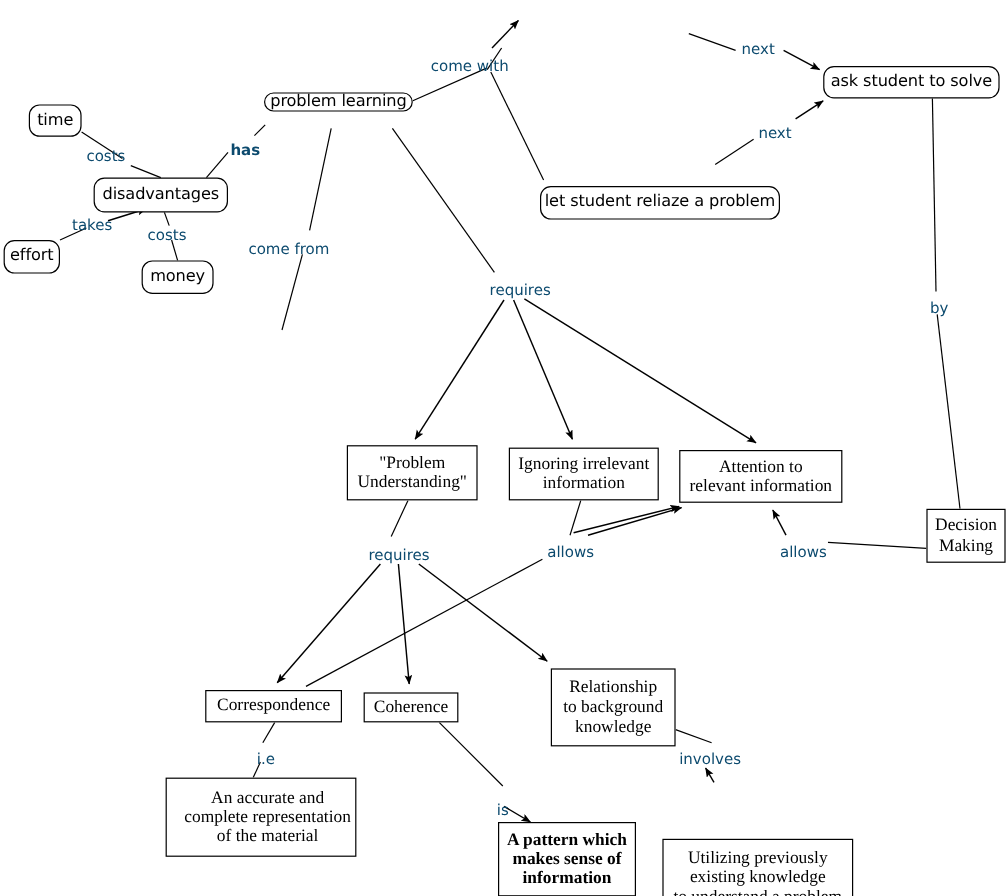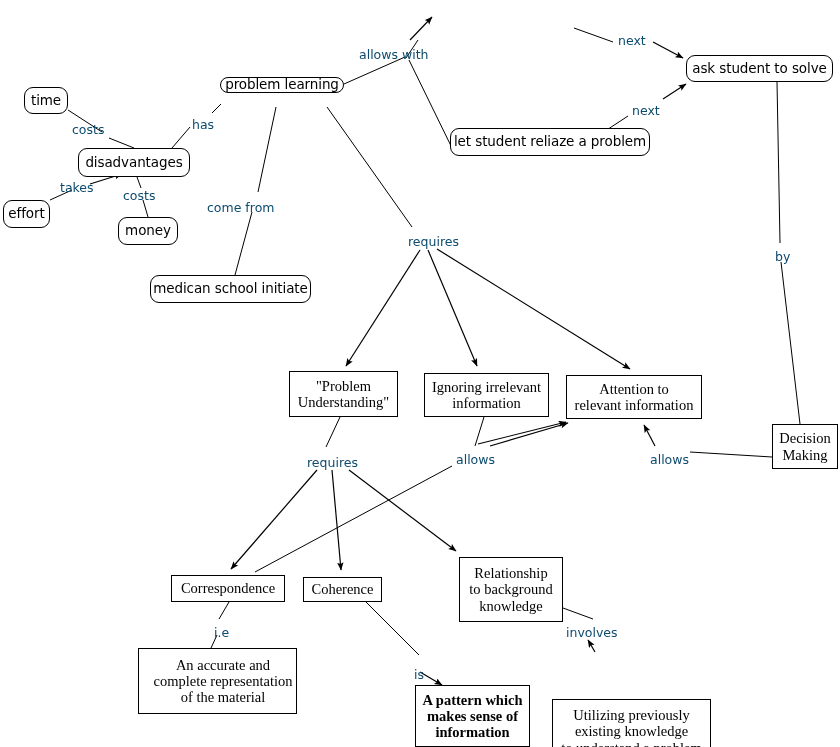--- a/index.html
+++ b/index.html
@@ -145,22 +145,21 @@
      Relationship (arrow) --&gt;
     <path d="M595,652 L588,640" fill="none" stroke="#000" stroke-width="1.2" marker-end="url(#arrowhead)"></path>
     <path d="M593,619 L563,608" fill="none" stroke="#000" stroke-width="1"></path>
   </svg>
 
   <div class="node rounded" style="left: 24px; top: 87px; width: 44px; height: 27px;"><span>time</span></div>
   <div class="node rounded" style="left: 3px; top: 200px; width: 47px; height: 28px;"><span>effort</span></div>
   <div class="node rounded" style="left: 118px; top: 217px; width: 60px; height: 28px;"><span>money</span></div>
   <div class="node rounded" style="left: 78px; top: 148px; width: 112px; height: 29px;"><span>disadvantages</span></div>
   <div class="node rounded" style="left: 220px; top: 77px; width: 124px; height: 16px;"><span>problem learning</span></div>
-  <div class="node rounded" style="left: 150px; top: 275px; width: 161px; height: 28px;"><span>medican school initiate</span></div>
-  <div class="node rounded" style="left: 450px; top: 128px; width: 200px; height: 28px;"><span>let student reliaze a problem</span></div>
+  <div class="node rounded" style="left: 450px; top: 155px; width: 200px; height: 28px;"><span>let student reliaze a problem</span></div>
   <div class="node rounded" style="left: 686px; top: 55px; width: 147px; height: 27px;"><span>ask student to solve</span></div>
   <div class="node rect" style="left: 289px; top: 371px; width: 109px; height: 46px;"><span>"Problem
 Understanding"</span></div>
   <div class="node rect" style="left: 424px; top: 373px; width: 125px; height: 44px;"><span>Ignoring irrelevant
 information</span></div>
   <div class="node rect" style="left: 566px; top: 375px; width: 136px; height: 44px;"><span>Attention to
 relevant information</span></div>
   <div class="node rect" style="left: 772px; top: 424px; width: 66px; height: 45px;"><span>Decision
 Making</span></div>
   <div class="node rect" style="left: 171px; top: 575px; width: 114px; height: 27px;"><span>Correspondence</span></div>
@@ -174,23 +173,23 @@
   <div class="node rect" style="left: 415px; top: 685px; width: 115px; height: 62px; font-weight: bold;"><span>A pattern which
 makes sense of
 information</span></div>
   <div class="node rect" style="left: 552px; top: 652px; width: 159px; height: 65px; margin-top: 47px;"><span>Utilizing previously
 existing knowledge
 to understand a problem</span></div>
 
   <div class="edge-label" style="left: 72px; top: 124px;"><span>costs</span></div>
   <div class="edge-label" style="left: 60px; top: 182px;"><span>takes</span></div>
   <div class="edge-label" style="left: 123px; top: 190px;"><span>costs</span></div>
-  <div class="edge-label" style="left: 192px; top: 119px;"><span>has</span></div>
+  <div class="edge-label" style="left: 192px; top: 119px; font-weight: bold;"><span>has</span></div>
   <div class="edge-label" style="left: 207px; top: 202px;"><span>come from</span></div>
-  <div class="edge-label" style="left: 359px; top: 49px;"><span>allows with</span></div>
+  <div class="edge-label" style="left: 359px; top: 49px;"><span>come with</span></div>
   <div class="edge-label" style="left: 618px; top: 35px;"><span>next</span></div>
   <div class="edge-label" style="left: 632px; top: 105px;"><span>next</span></div>
   <div class="edge-label" style="left: 775px; top: 251px;"><span>by</span></div>
   <div class="edge-label" style="left: 408px; top: 236px;"><span>requires</span></div>
   <div class="edge-label" style="left: 307px; top: 457px;"><span>requires</span></div>
   <div class="edge-label" style="left: 456px; top: 454px;"><span>allows</span></div>
   <div class="edge-label" style="left: 650px; top: 454px;"><span>allows</span></div>
   <div class="edge-label" style="left: 214px; top: 627px; text-align: center;"><span>i.e</span></div>
   <div class="edge-label" style="left: 414px; top: 669px; text-align: center;"><span>is</span></div>
   <div class="edge-label" style="left: 566px; top: 627px;"><span>involves</span></div>

